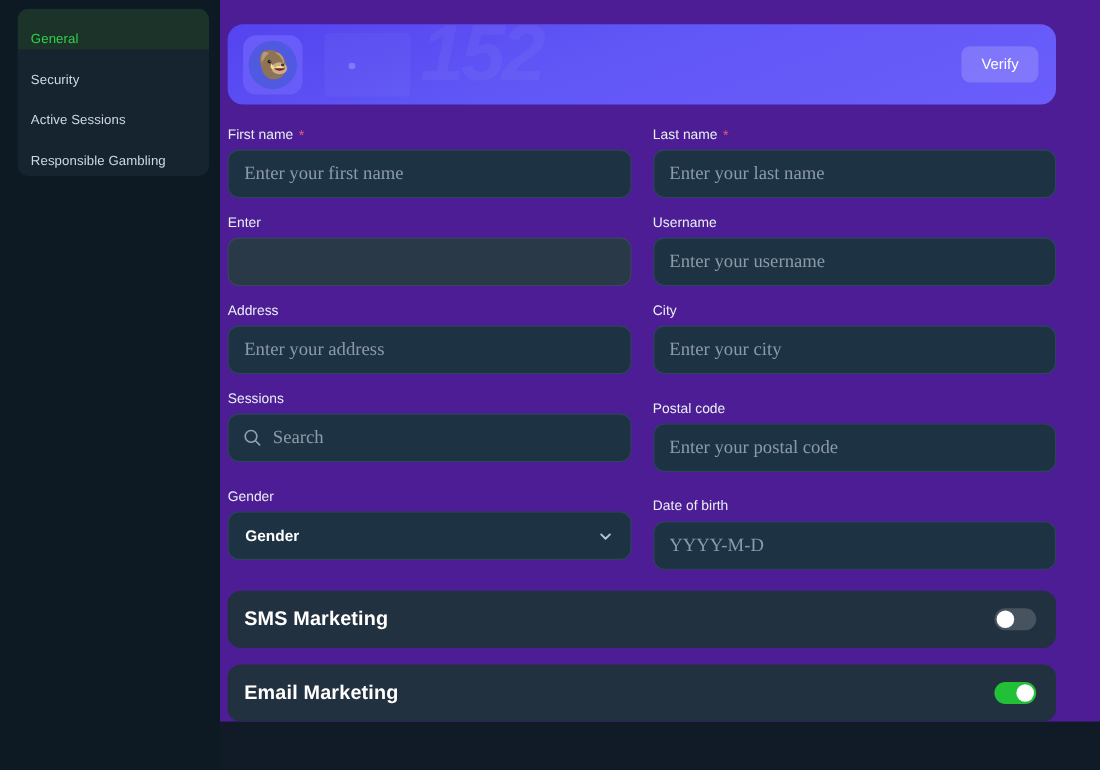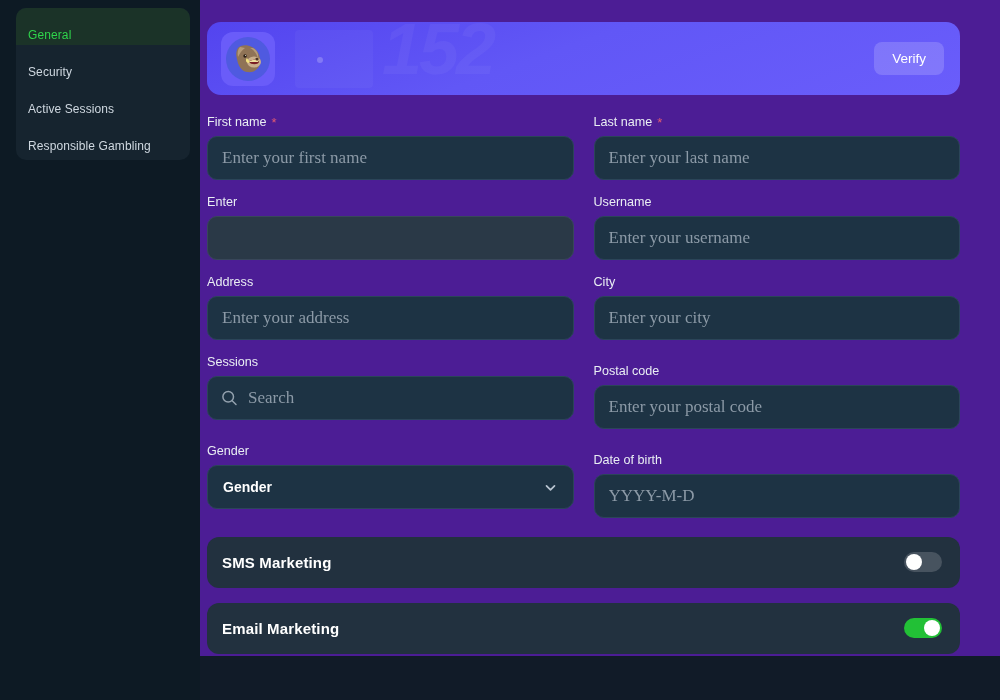--- a/index.html
+++ b/index.html
@@ -207,21 +207,21 @@
     background: #22313f;
     border-radius: 12px;
     padding: 15px 18px 16px 15px;
     display: flex;
     align-items: center;
     justify-content: space-between;
     margin-top: 5px;
   }
   .toggle-card + .toggle-card { margin-top: 15px; text-align: right; }
   .tc-title {
-    font-size: 15px;
+    font-size: 18px;
     font-weight: bold;
     color: #ffffff;
     letter-spacing: .15px;
   }
   .tc-sub {
     font-size: 12.6px;
     color: #aebac6;
     margin-top: 7px;
   }
   .switch {

